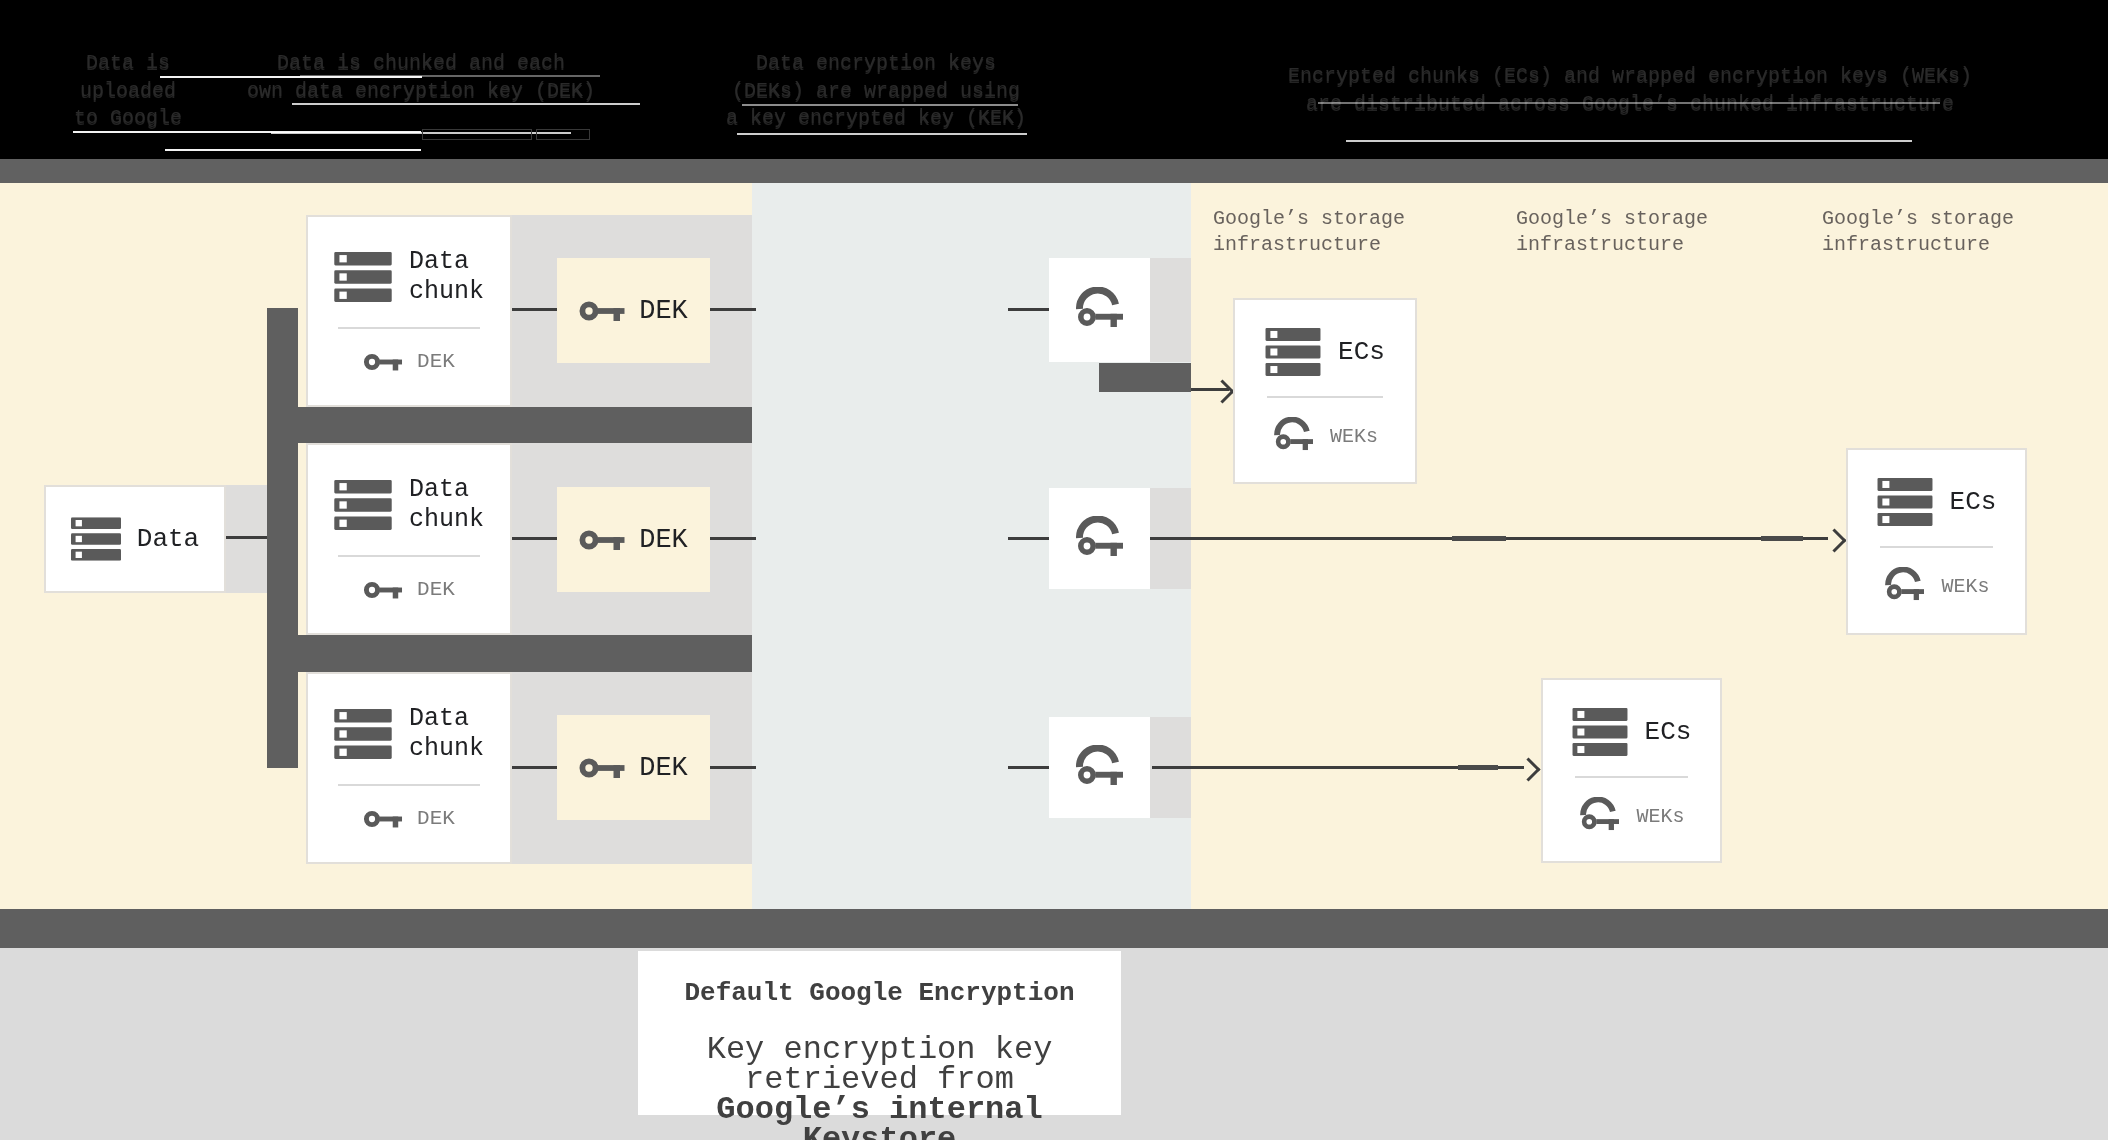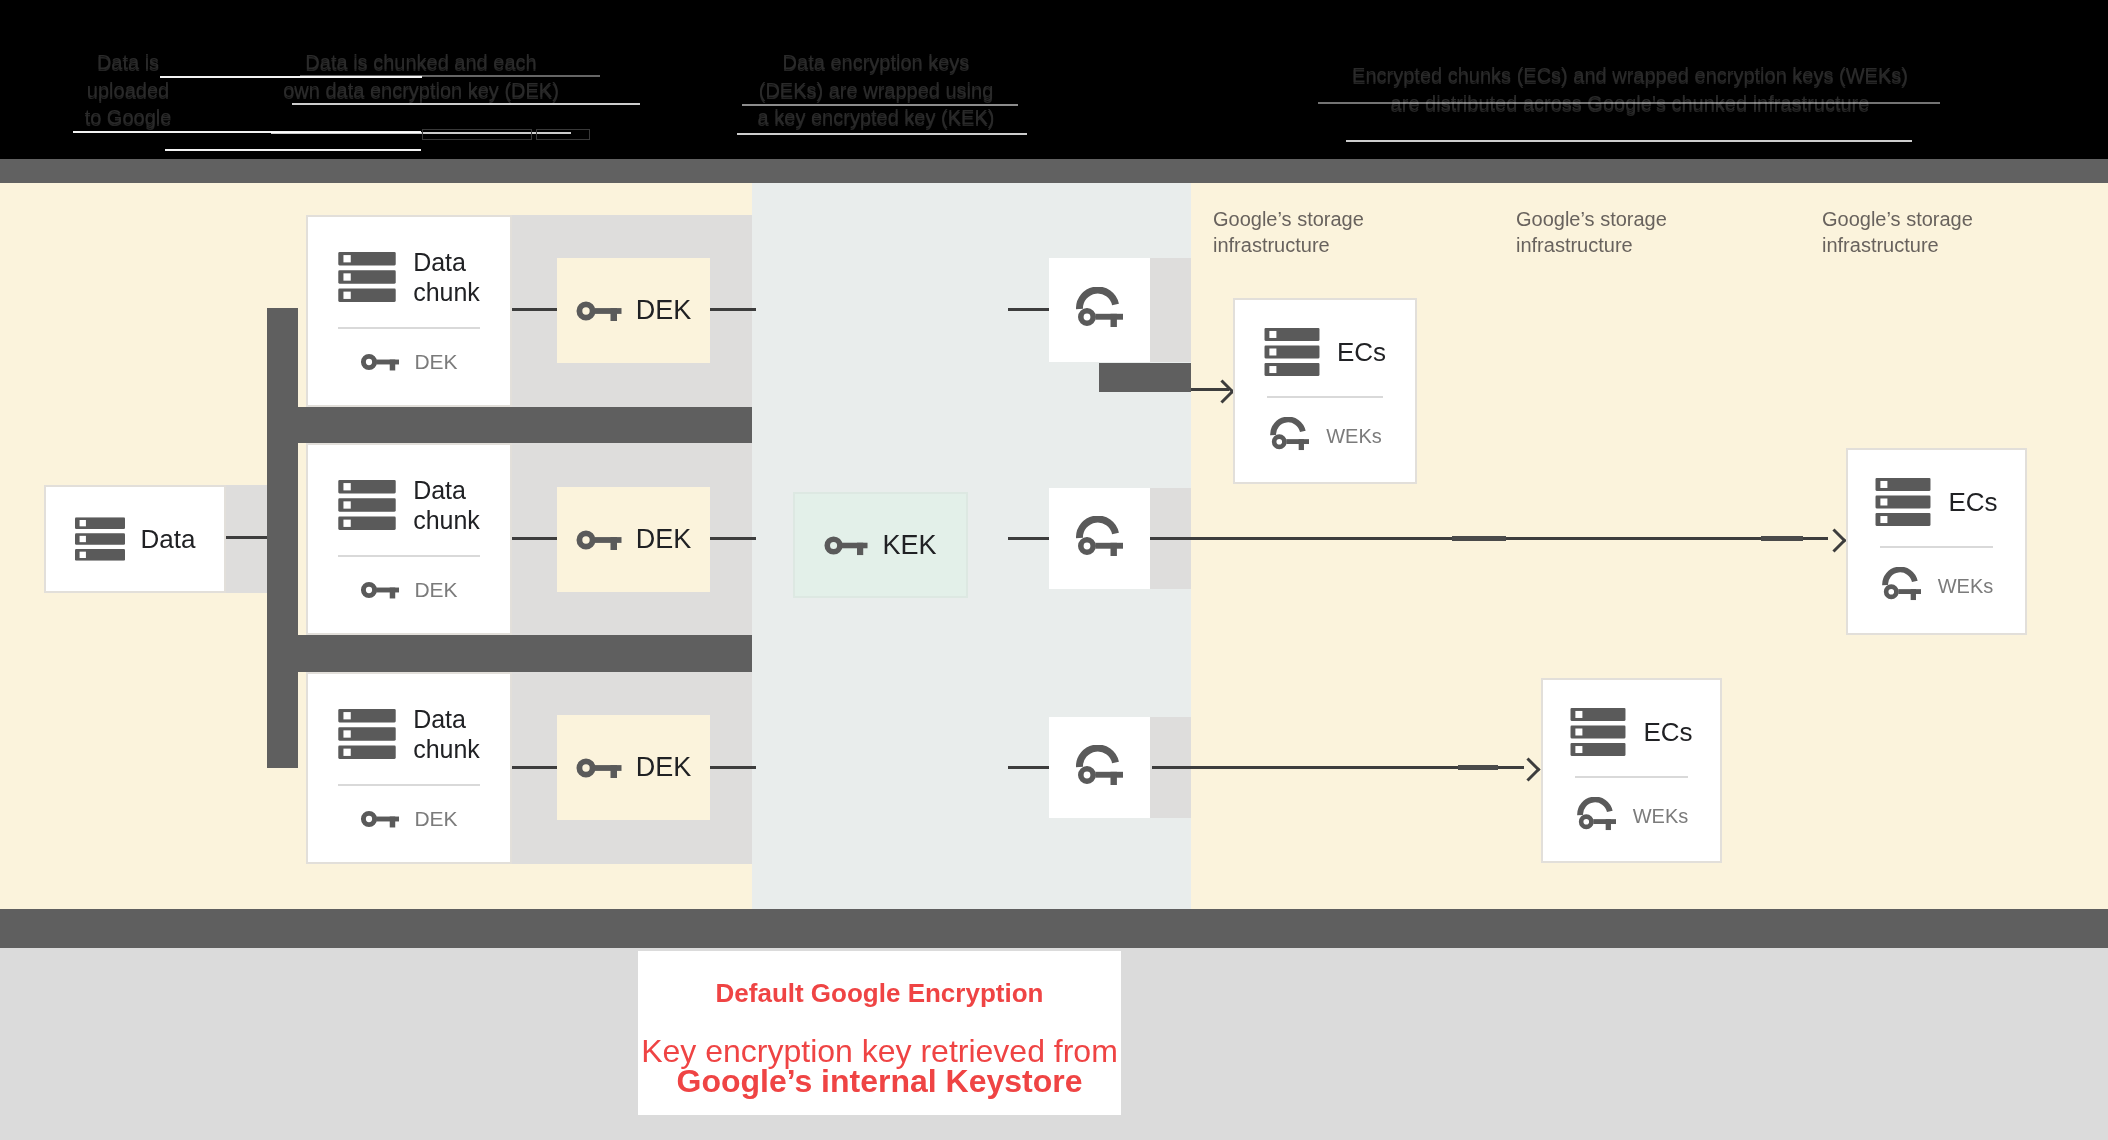--- a/index.html
+++ b/index.html
@@ -1,18 +1,18 @@
 <!DOCTYPE html>
 <html><head>
 <meta charset="utf-8">
 <style>
   html,body{margin:0;padding:0;background:#dbdbdb;}
   #screen{
     position:relative;width:2108px;height:1140px;overflow:hidden;
-    font-family:Liberation Sans, sans-serif;background:#dbdbdb;
+    font-family:Liberation Mono, monospace;background:#dbdbdb;
   }
   
   .hdr{position:absolute;left:0;top:0;width:2108px;height:159px;background:#000;}
   .hstep{position:absolute;text-align:center;color:#2a2a2a;font-size:20px;line-height:27.5px;
          text-shadow:0 2px 0 rgba(255,255,255,0.14);}
   .streak{position:absolute;height:2px;background:#fff;}
   .ghostbox{position:absolute;border:1px solid #383838;}
   .graybar{position:absolute;left:0;top:159px;width:2108px;height:24px;background:#616161;}
   
   .band{position:absolute;left:0;top:183px;width:2108px;height:726px;background:#fbf3dc;}
@@ -36,21 +36,21 @@
   .divider{border-top:2px solid #d9d9d9;margin:20px 30px 0 30px;}
   .keyrow{display:flex;align-items:center;justify-content:center;gap:14px;margin-top:21px;}
   .box-title{font-size:25px;line-height:30px;color:#202124;}
   .box-title-lg{font-size:26px;color:#202124;}
   .key-label{font-size:21px;color:#7b7b7b;}
   .ic{color:#5a5a5a;display:block;}
   
   .botbar{position:absolute;left:0;top:909px;width:2108px;height:39px;background:#5f5f5f;}
   .botarea{position:absolute;left:0;top:948px;width:2108px;height:192px;background:#dbdbdb;}
   .caption{position:absolute;left:638px;top:951px;width:483px;height:164px;background:#fff;
-           text-align:center;box-sizing:border-box;padding-top:27px;color:#ef4444;}
+           text-align:center;box-sizing:border-box;padding-top:27px;color:#404040;}
   .cap-title{font-size:26px;font-weight:bold;}
   .cap-body{margin-top:27px;font-size:32px;line-height:30px;}
   .b{font-weight:bold;}
 </style>
 </head>
 <body>
 
 <svg width="0" height="0" style="position:absolute" aria-hidden="true">
   <defs>
     <symbol id="i-server" viewBox="0 0 60 52">
@@ -230,26 +230,20 @@
       </svg>
     <span style="font-size:27px;color:#202124;">DEK</span>
   </div>
   <div class="dekbox" style="left:557px;top:715px;width:153px;height:105px;">
     <svg class="ic" width="46" height="26" viewBox="0 0 46 26">
         <use href="#i-key"></use>
       </svg>
     <span style="font-size:27px;color:#202124;">DEK</span>
   </div>
 
-  <div class="kekbox" style="left:793px;top:492px;width:175px;height:106px;">
-    <svg class="ic" width="44" height="25" viewBox="0 0 46 26">
-        <use href="#i-key"></use>
-      </svg>
-    <span style="font-size:27px;color:#202124;">KEK</span>
-  </div>
 
   <div class="plain keysq" style="left:1049px;top:258px;width:101px;height:104px;">
     <svg class="ic" width="52" height="46" viewBox="0 0 52 46">
         <use href="#i-wkey"></use>
       </svg>
   </div>
   <div class="plain keysq" style="left:1049px;top:488px;width:101px;height:101px;">
     <svg class="ic" width="52" height="46" viewBox="0 0 52 46">
         <use href="#i-wkey"></use>
       </svg>

